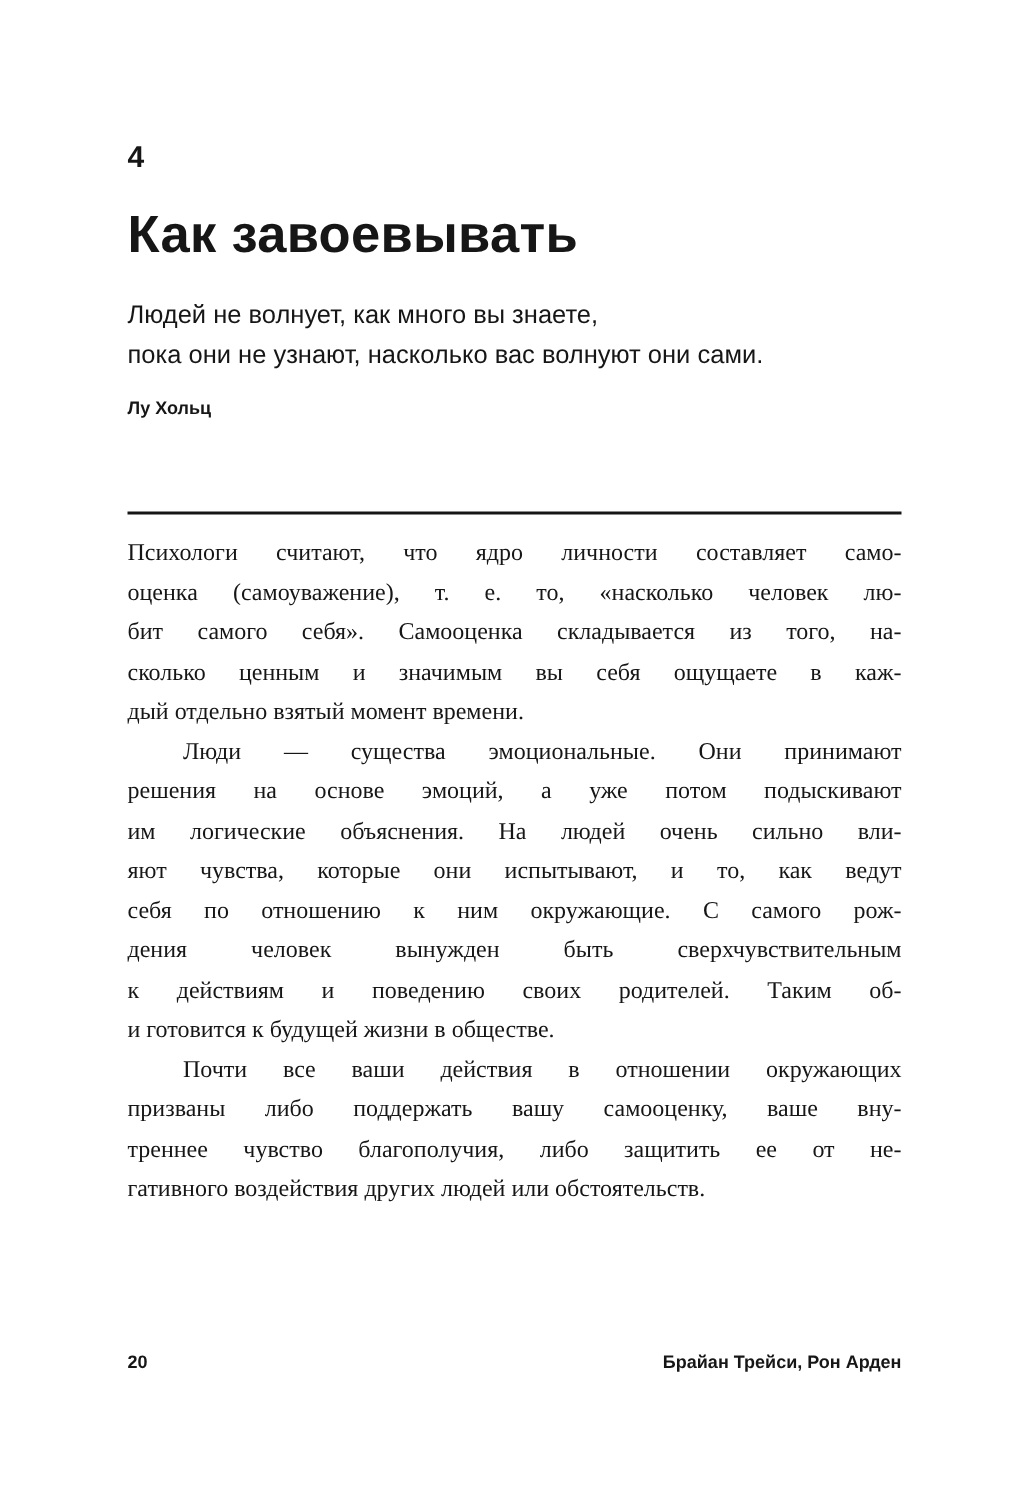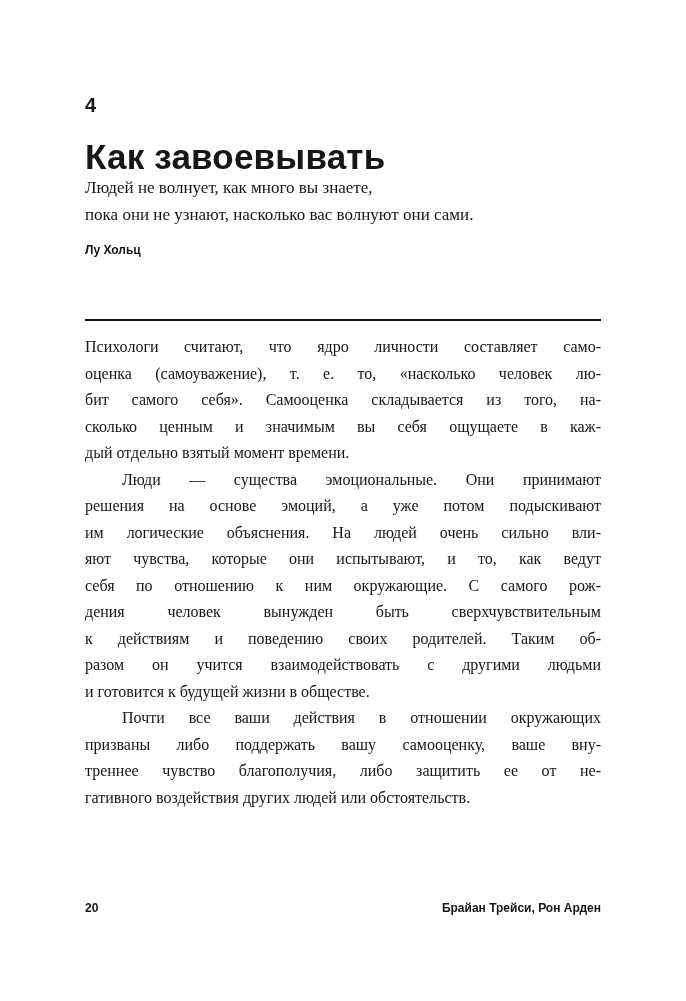--- a/index.html
+++ b/index.html
@@ -31,21 +31,22 @@
     margin: 22px 0 0 0;
     font-family: "Liberation Sans", sans-serif;
     font-weight: 700;
     font-size: 35px;
     line-height: 35px;
     letter-spacing: 0.2px;
   }
   .title .title-line { display: block; }
 
   .epigraph {
-    font-family: Liberation Serif, serif;
+    margin-top: 22px;
+    font-family: Liberation Sans, sans-serif;
     font-size: 17px;
     line-height: 27px;
   }
   .epigraph .epigraph-line { display: block; }
 
   .epigraph-author {
     margin-top: 10px;
     font-family: "Liberation Sans", sans-serif;
     font-weight: 700;
     font-size: 12px;
@@ -118,21 +119,20 @@
           <div class="line last">дый отдельно взятый момент времени.</div>
         </div>
         <div class="para">
           <div class="line indent">Люди — существа эмоциональные. Они принимают</div>
           <div class="line">решения на основе эмоций, а уже потом подыскивают</div>
           <div class="line">им логические объяснения. На людей очень сильно вли-</div>
           <div class="line">яют чувства, которые они испытывают, и то, как ведут</div>
           <div class="line">себя по отношению к ним окружающие. С самого рож-</div>
           <div class="line">дения человек вынужден быть сверхчувствительным</div>
           <div class="line">к действиям и поведению своих родителей. Таким об-</div>
-          <div class="line">разом он учится взаимодействовать с другими людьми</div>
           <div class="line last">и готовится к будущей жизни в обществе.</div>
         </div>
         <div class="para">
           <div class="line indent">Почти все ваши действия в отношении окружающих</div>
           <div class="line">призваны либо поддержать вашу самооценку, ваше вну-</div>
           <div class="line">треннее чувство благополучия, либо защитить ее от не-</div>
           <div class="line last">гативного воздействия других людей или обстоятельств.</div>
         </div>
       </div>
 

